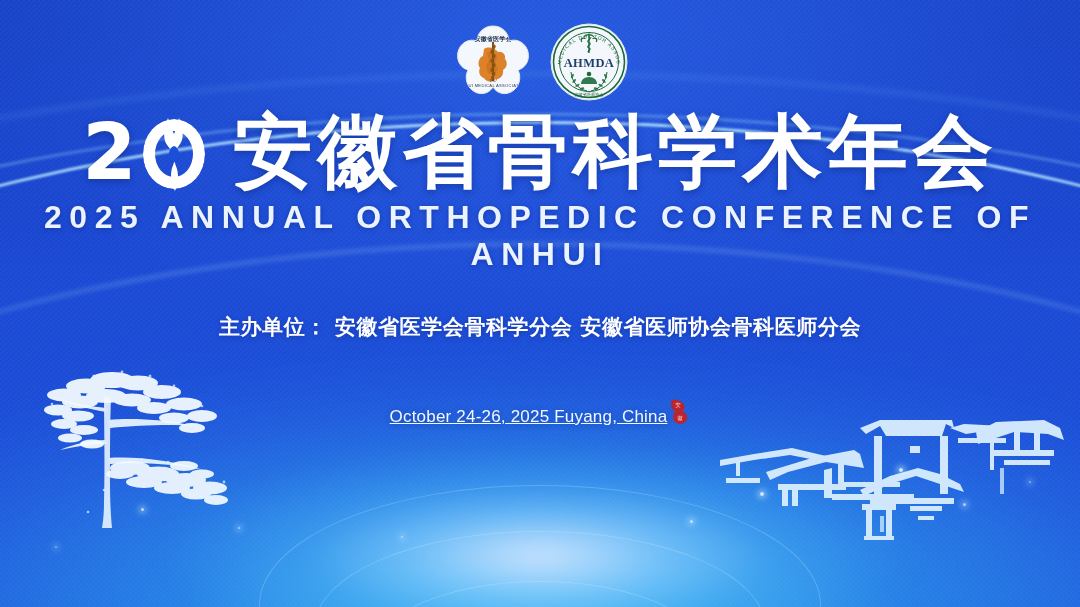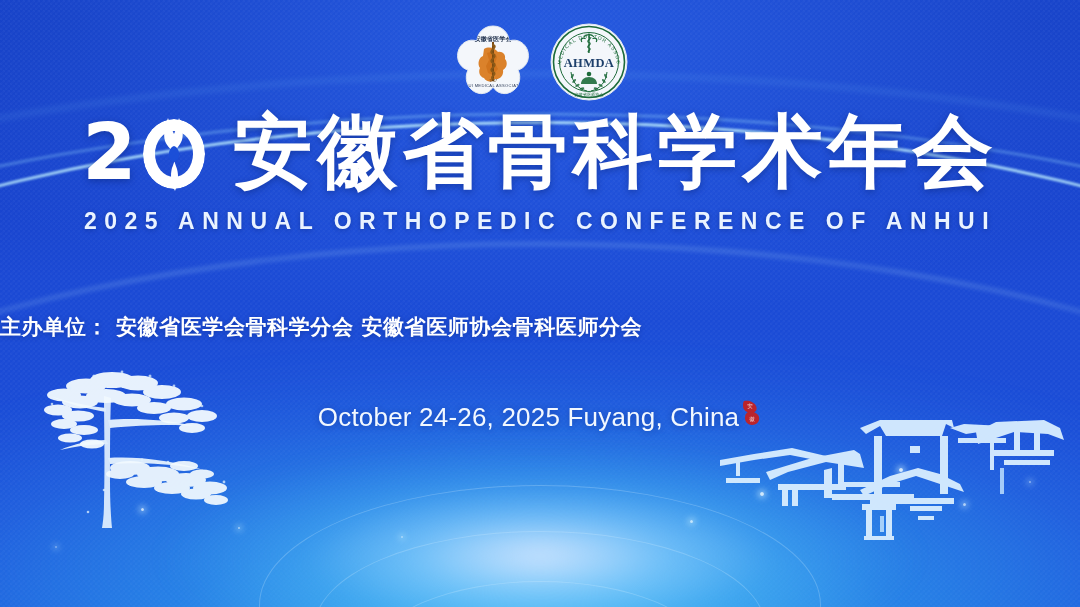--- a/index.html
+++ b/index.html
@@ -184,61 +184,62 @@
   .bone-zero {
     display: inline-block;
     width: 66px;
     height: 76px;
     margin: 0 2px;
     vertical-align: middle;
     position: relative;
     top: 2px;
   }
   .title-sub {
-    margin-top: 16px;
+    margin-top: 7px;
     color: #eaf3ff;
-    font-size: 23px;
+    font-size: 32px;
     font-weight: 700;
     letter-spacing: 7.5px;
     text-shadow: 0 1px 5px rgba(6,30,110,0.40);
     font-family: "Liberation Sans", sans-serif;
   }
 
   
   .organizer {
     position: absolute;
     top: 313px;
     left: 0;
     right: 0;
-    text-align: left;
+    text-align: center;
     color: #ffffff;
     font-size: 21px;
     font-weight: 700;
     letter-spacing: .6px;
     text-shadow: 0 1px 5px rgba(6,30,110,0.40);
     font-family: "DejaVu Sans", "Liberation Sans", sans-serif;
   }
 
   
   .dateline {
     position: absolute;
     top: 402px;
     left: 0;
     right: 0;
     display: flex;
     justify-content: center;
     align-items: center;
   }
   .dateline-text {
     color: #f2f8ff;
-    font-size: 26px;
+    font-size: 17px;
     font-weight: 400;
     letter-spacing: .2px;
     text-shadow: 0 1px 6px rgba(6,30,110,0.40);
     font-family: "Liberation Sans", sans-serif;
+    text-decoration: underline;
   }
   .seal {
     margin-left: 1px;
     position: relative;
     top: -3px;
   }
 
   
   .pine {
     position: absolute;

